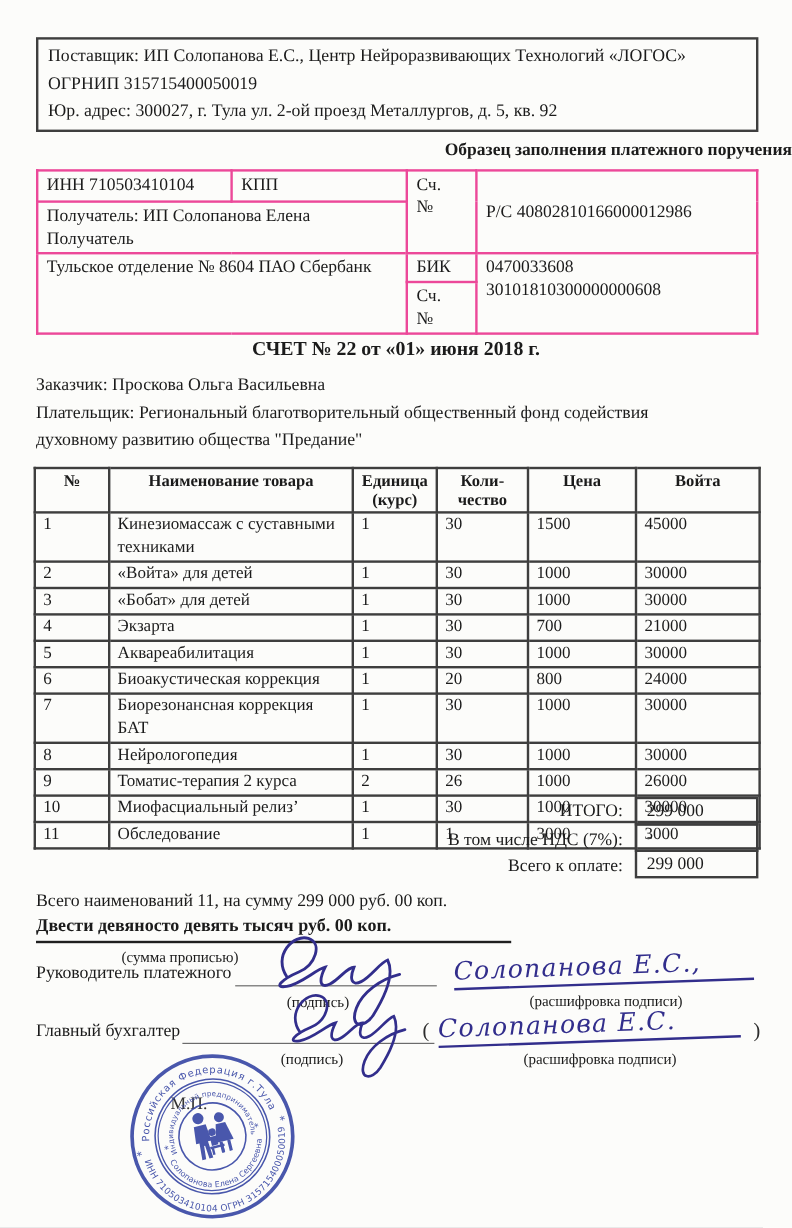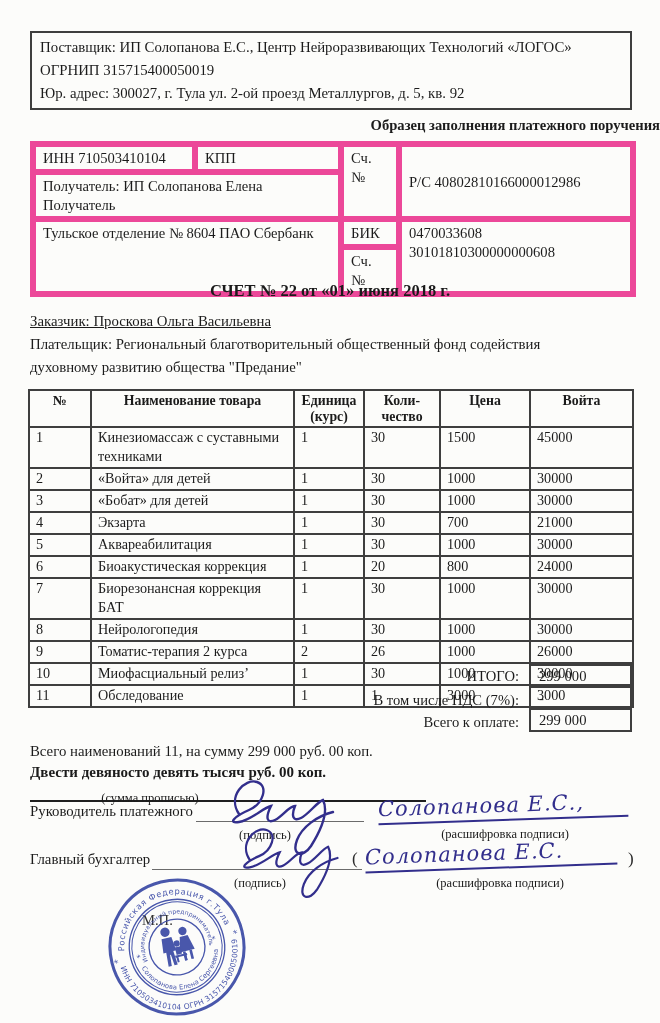--- a/index.html
+++ b/index.html
@@ -7,45 +7,45 @@
         font-family:"Liberation Serif",serif;color:#1b1b1b;}
   
   .supplier-box{position:absolute;left:30px;top:31px;width:582px;border:2px solid #3e3e3e;
         padding:3px 8px;font-size:14.8px;line-height:23px;}
   
   .sample-title{position:absolute;left:0;top:117px;width:100%;text-align:right;
         font-weight:bold;font-size:14.6px;}
   
   .bank-table{position:absolute;left:30px;top:141px;width:600px;border-collapse:collapse;
         font-size:14.6px;table-layout:fixed;}
-  .bank-table td{border:6px solid #ec4899;padding:2px 7px 1px;vertical-align:top;line-height:19px;}
+  .bank-table td{border:2px solid #ec4899;padding:2px 7px 1px;vertical-align:top;line-height:19px;}
   .bank-table .v-mid{vertical-align:middle;font-family:Liberation Serif, serif;}
   
   .invoice-title{position:absolute;left:0;top:281px;width:100%;text-align:center;
         font-weight:bold;font-size:16.5px;}
-  .line-customer{position:absolute;left:30px;top:313px;font-size:14.8px;text-decoration:underline;}
+  .line-customer{position:absolute;left:30px;top:313px;font-size:14.8px;}
   .line-payer1{position:absolute;left:30px;top:336px;font-size:14.8px;}
   .line-payer2{position:absolute;left:30px;top:359px;font-size:14.8px;}
   
   .items-table{position:absolute;left:28px;top:389px;width:604px;border-collapse:collapse;
         font-size:14.2px;table-layout:fixed;}
   .items-table th{border:2px solid #3e3e3e;font-size:13.8px;line-height:15.5px;
         padding:2px 2px;text-align:center;vertical-align:top;word-wrap:break-word;}
   .items-table td{border:2px solid #3e3e3e;padding:0 6px 1px;vertical-align:top;line-height:19px;}
   
   .totals{position:absolute;left:28px;top:664px;width:604px;font-size:14.6px;}
   .total-row{display:flex;}
   .total-label{flex:1;text-align:right;padding:4px 10px 0 0;}
   .total-value{width:103px;box-sizing:border-box;border:2px solid #3e3e3e;
         padding:2px 8px 1px;margin-top:-2px;}
   .total-row:first-child .total-value{margin-top:0;}
   
   .f-total{position:absolute;left:30px;top:743px;font-size:14.8px;}
   .f-words{position:absolute;left:30px;top:764px;width:396px;font-size:15px;font-weight:bold;
-        border-bottom:2.5px solid #1f1f1f;padding-bottom:19px;}
+        border-bottom:2.5px solid #1f1f1f;padding-bottom:3px;}
   .cap{font-size:12.5px;position:absolute;text-align:center;}
   .sig-label{position:absolute;font-size:14.8px;}
   .sig-line{position:absolute;border-bottom:1.5px solid #6b6b6b;}
   .hand{font-family:"DejaVu Serif",serif;font-style:italic;letter-spacing:1px;
         font-size:21px;white-space:nowrap;}
   .hand-wrap{position:absolute;transform:rotate(-2deg);}
   .paren{position:absolute;font-size:17px;color:#2c2c2c;}
   .mp{position:absolute;left:142px;top:912px;font-size:14.6px;color:#333;}
   .sig-svg{position:absolute;pointer-events:none;}
   .stamp{position:absolute;left:106px;top:876px;width:142px;height:142px;

